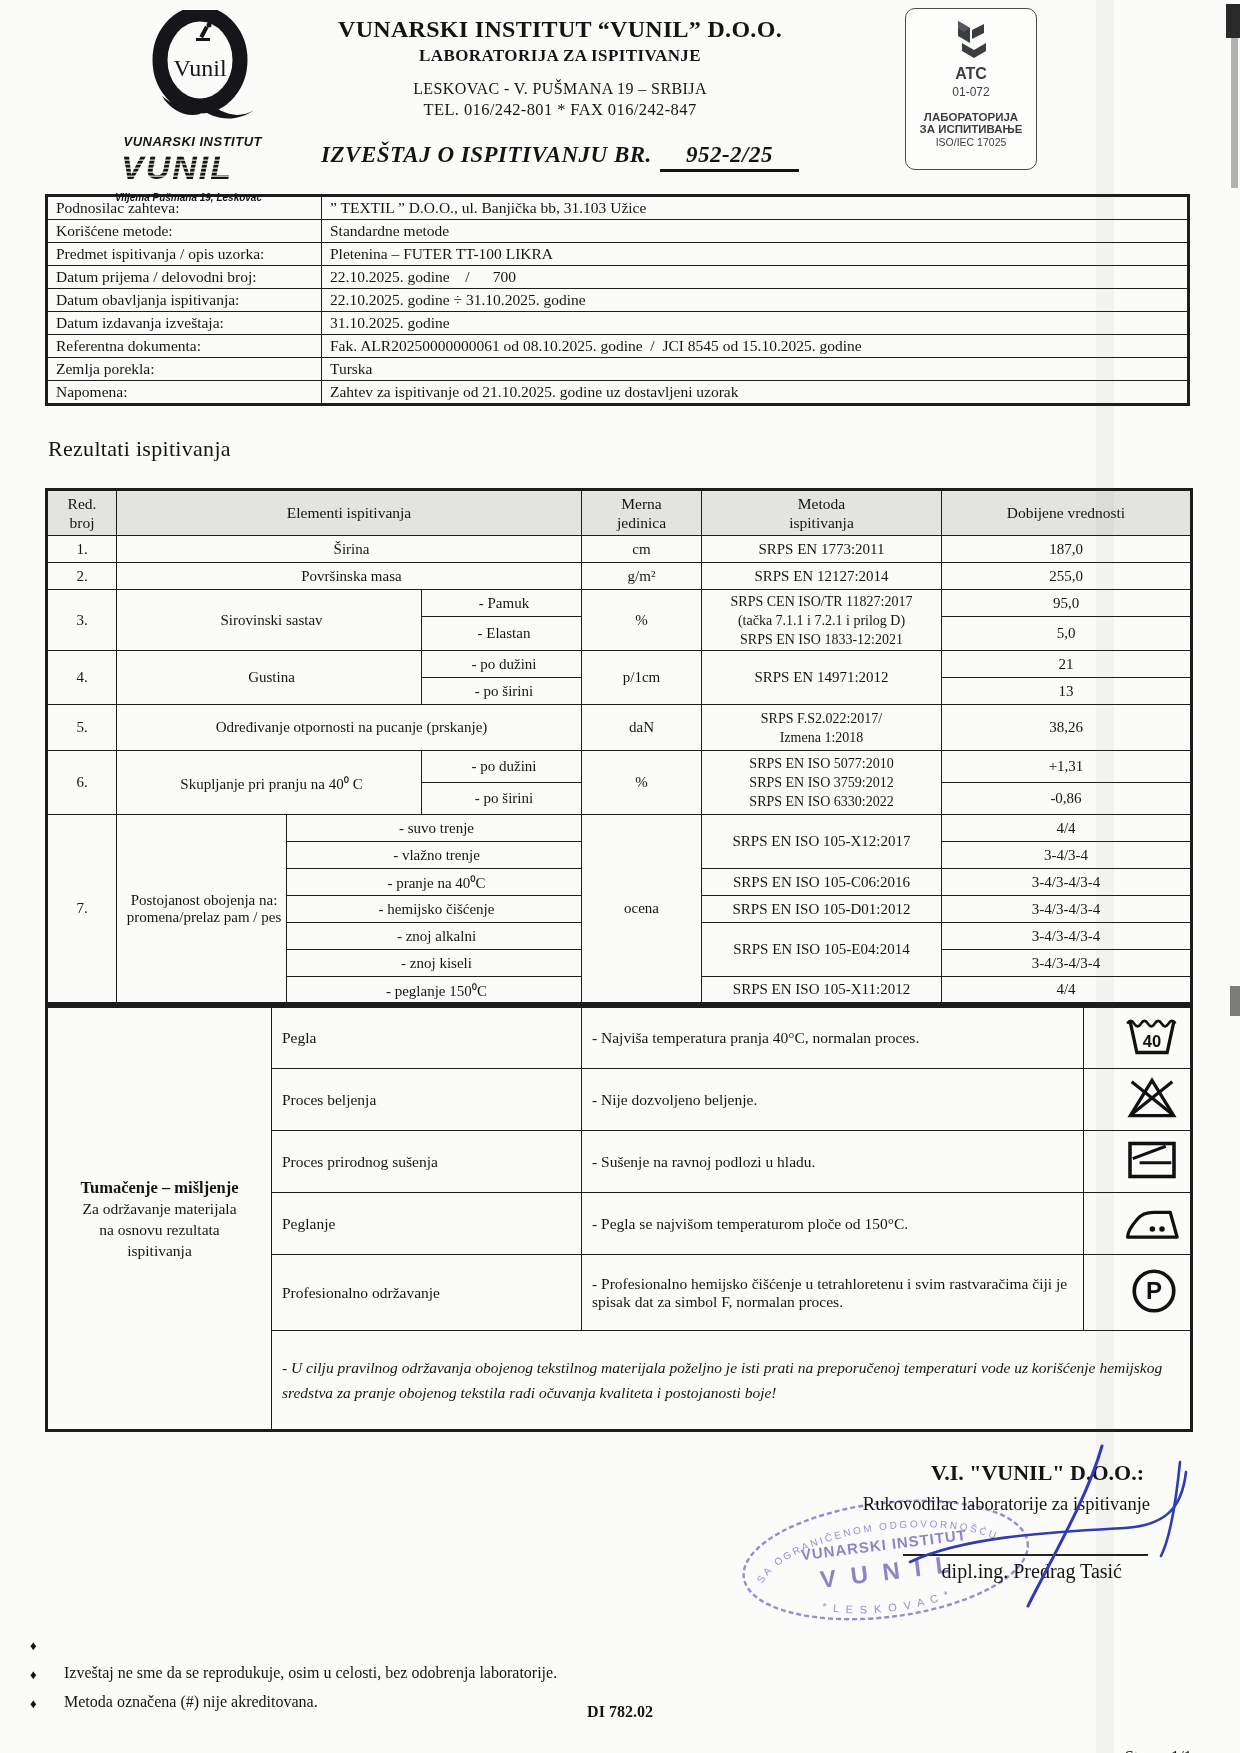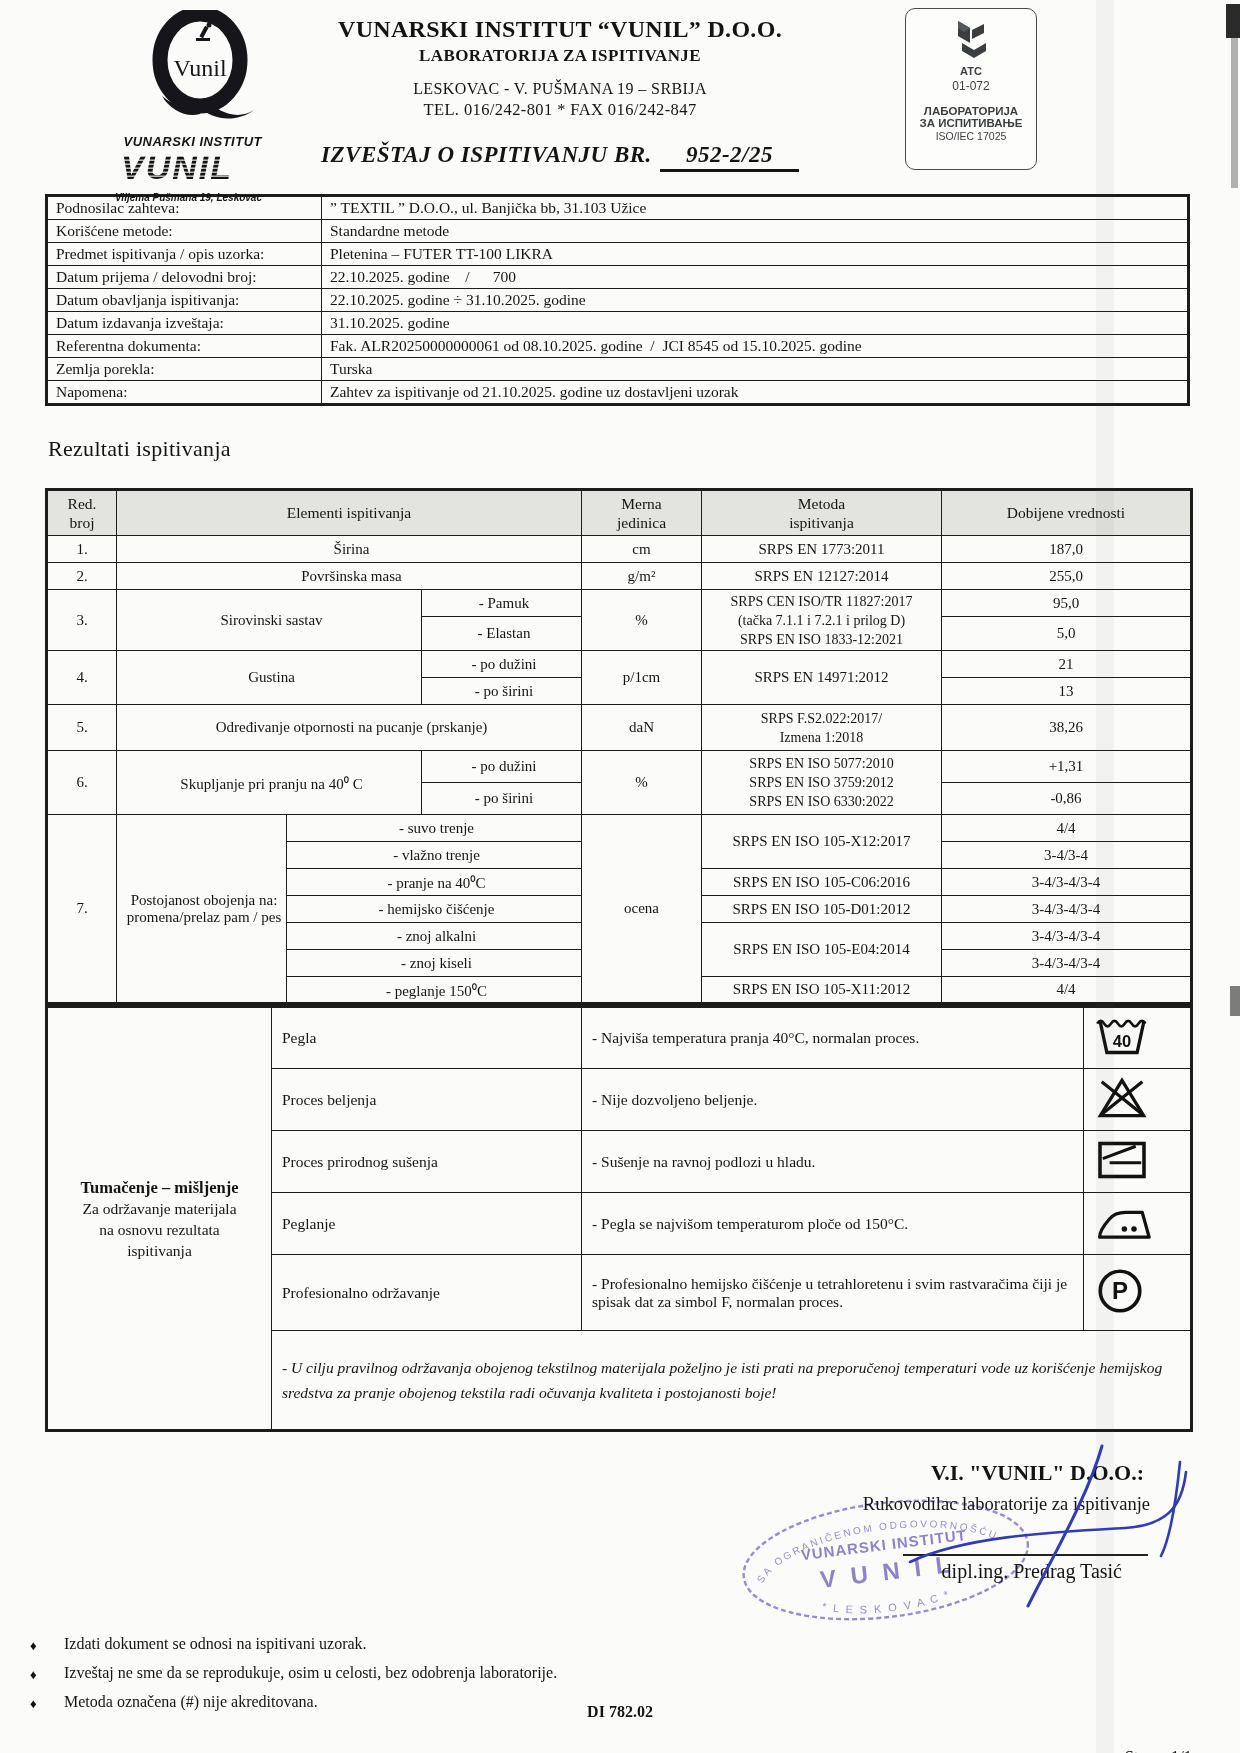--- a/index.html
+++ b/index.html
@@ -21,21 +21,21 @@
   .logo-address { font-family:"Liberation Sans", sans-serif; font-style:italic; font-weight:bold; font-size:10px; margin-top:1px; }
   .head-center { position:absolute; left:270px; top:16px; width:580px; text-align:center; }
   .org-name { font-size:24px; font-weight:bold; letter-spacing:0.3px; }
   .org-lab { font-size:17px; font-weight:bold; margin-top:3px; letter-spacing:0.4px; }
   .org-addr { font-size:16px; margin-top:14px; letter-spacing:0.4px; }
   .org-tel { font-size:16.5px; margin-top:2px; letter-spacing:0.4px; }
   .report-title { margin-top:22px; font-size:23px; font-weight:bold; font-style:italic; letter-spacing:0.5px; }
   .report-number { display:inline-block; border-bottom:3px solid #141414; padding:0 26px 1px 26px; margin-left:8px; }
   .badge { position:absolute; left:905px; top:8px; width:132px; height:162px; border:1.6px solid #4a4a4a; border-radius:10px;
            display:flex; flex-direction:column; align-items:center; padding-top:10px; background:#fdfdfc; }
-  .badge-ats { font-family:"Liberation Sans", sans-serif; font-weight:bold; font-size:11px; color:#3b3e41; margin-top:2px; }
+  .badge-ats { font-family:"Liberation Sans", sans-serif; font-weight:bold; font-size:16px; color:#3b3e41; margin-top:2px; }
   .badge-num { font-family:"Liberation Sans", sans-serif; font-size:12px; color:#3b3e41; margin-top:2px; }
   .badge-l1 { font-family:"Liberation Sans", sans-serif; font-weight:bold; font-size:11.5px; color:#3b3e41; margin-top:12px; }
   .badge-l2 { font-family:"Liberation Sans", sans-serif; font-weight:bold; font-size:11.5px; color:#3b3e41; }
   .badge-l3 { font-family:"Liberation Sans", sans-serif; font-size:10.5px; color:#3b3e41; margin-top:1px; }
 
   
   table { border-collapse:collapse; }
   .info-table { margin-left:45px; width:1145px; border:3px solid #1c1c1c; }
   .info-table td { border:1.6px solid #1c1c1c; font-size:15.5px; padding:2px 8px; height:23px; }
   .info-table td.lbl { width:275px; }
@@ -50,21 +50,21 @@
   .results-table .mline { line-height:19px; display:block; font-size:14px; }
   .hdr-2l { line-height:19px; }
 
   
   .care-table { margin-left:45px; width:1145px; border:3px solid #1c1c1c; table-layout:fixed; }
   .care-table td { border:1.6px solid #1c1c1c; font-size:15.5px; padding:4px 10px; vertical-align:middle; }
   .care-label { text-align:center; line-height:21px; }
   .care-label .t { font-weight:bold; font-size:16.5px; }
   .care-proc { padding-left:14px; }
   .care-desc { padding-left:16px; }
-  .care-sym { text-align:left; padding:2px; }
+  .care-sym { text-align:right; padding:2px; }
   .care-note { font-style:italic; padding:14px 34px; line-height:25px; font-size:15.5px; }
 
   
   .sig-area { position:relative; height:192px; }
   .sig-company { position:absolute; right:96px; top:28px; font-size:22px; font-weight:bold; }
   .sig-role { position:absolute; right:90px; top:62px; font-size:18.5px; }
   .sig-line { position:absolute; right:92px; top:122px; width:245px; border-top:2px solid #222; }
   .sig-name { position:absolute; right:118px; top:128px; font-size:20px; }
   .stamp { position:absolute; left:736px; top:66px; transform:rotate(-7deg); opacity:0.85; }
   .sig-ink { position:absolute; left:880px; top:8px; }
@@ -416,21 +416,20 @@
         <path d="M222 6 C 208 56, 172 118, 148 166" fill="none" stroke="#2f3cb5" stroke-width="3" stroke-linecap="round"></path>
         <path d="M30 122 C 85 96, 175 92, 245 88 C 288 85, 302 66, 306 32" fill="none" stroke="#2f3cb5" stroke-width="2.6" stroke-linecap="round"></path>
         <path d="M300 22 C 296 62, 290 98, 281 116" fill="none" stroke="#2f3cb5" stroke-width="2.6" stroke-linecap="round"></path>
       </svg>
     </div>
   </div>
 
   <div class="bullets">
     <div class="bullet-row">
       <span class="bullet-glyph">♦</span>
-      <span>Izdati dokument se odnosi na ispitivani uzorak.</span>
     </div>
     <div class="bullet-row">
       <span class="bullet-glyph">♦</span>
       <span>Izveštaj ne sme da se reprodukuje, osim u celosti, bez odobrenja laboratorije.</span>
     </div>
     <div class="bullet-row">
       <span class="bullet-glyph">♦</span>
       <span>Metoda označena (#) nije akreditovana.</span>
     </div>
   </div>

